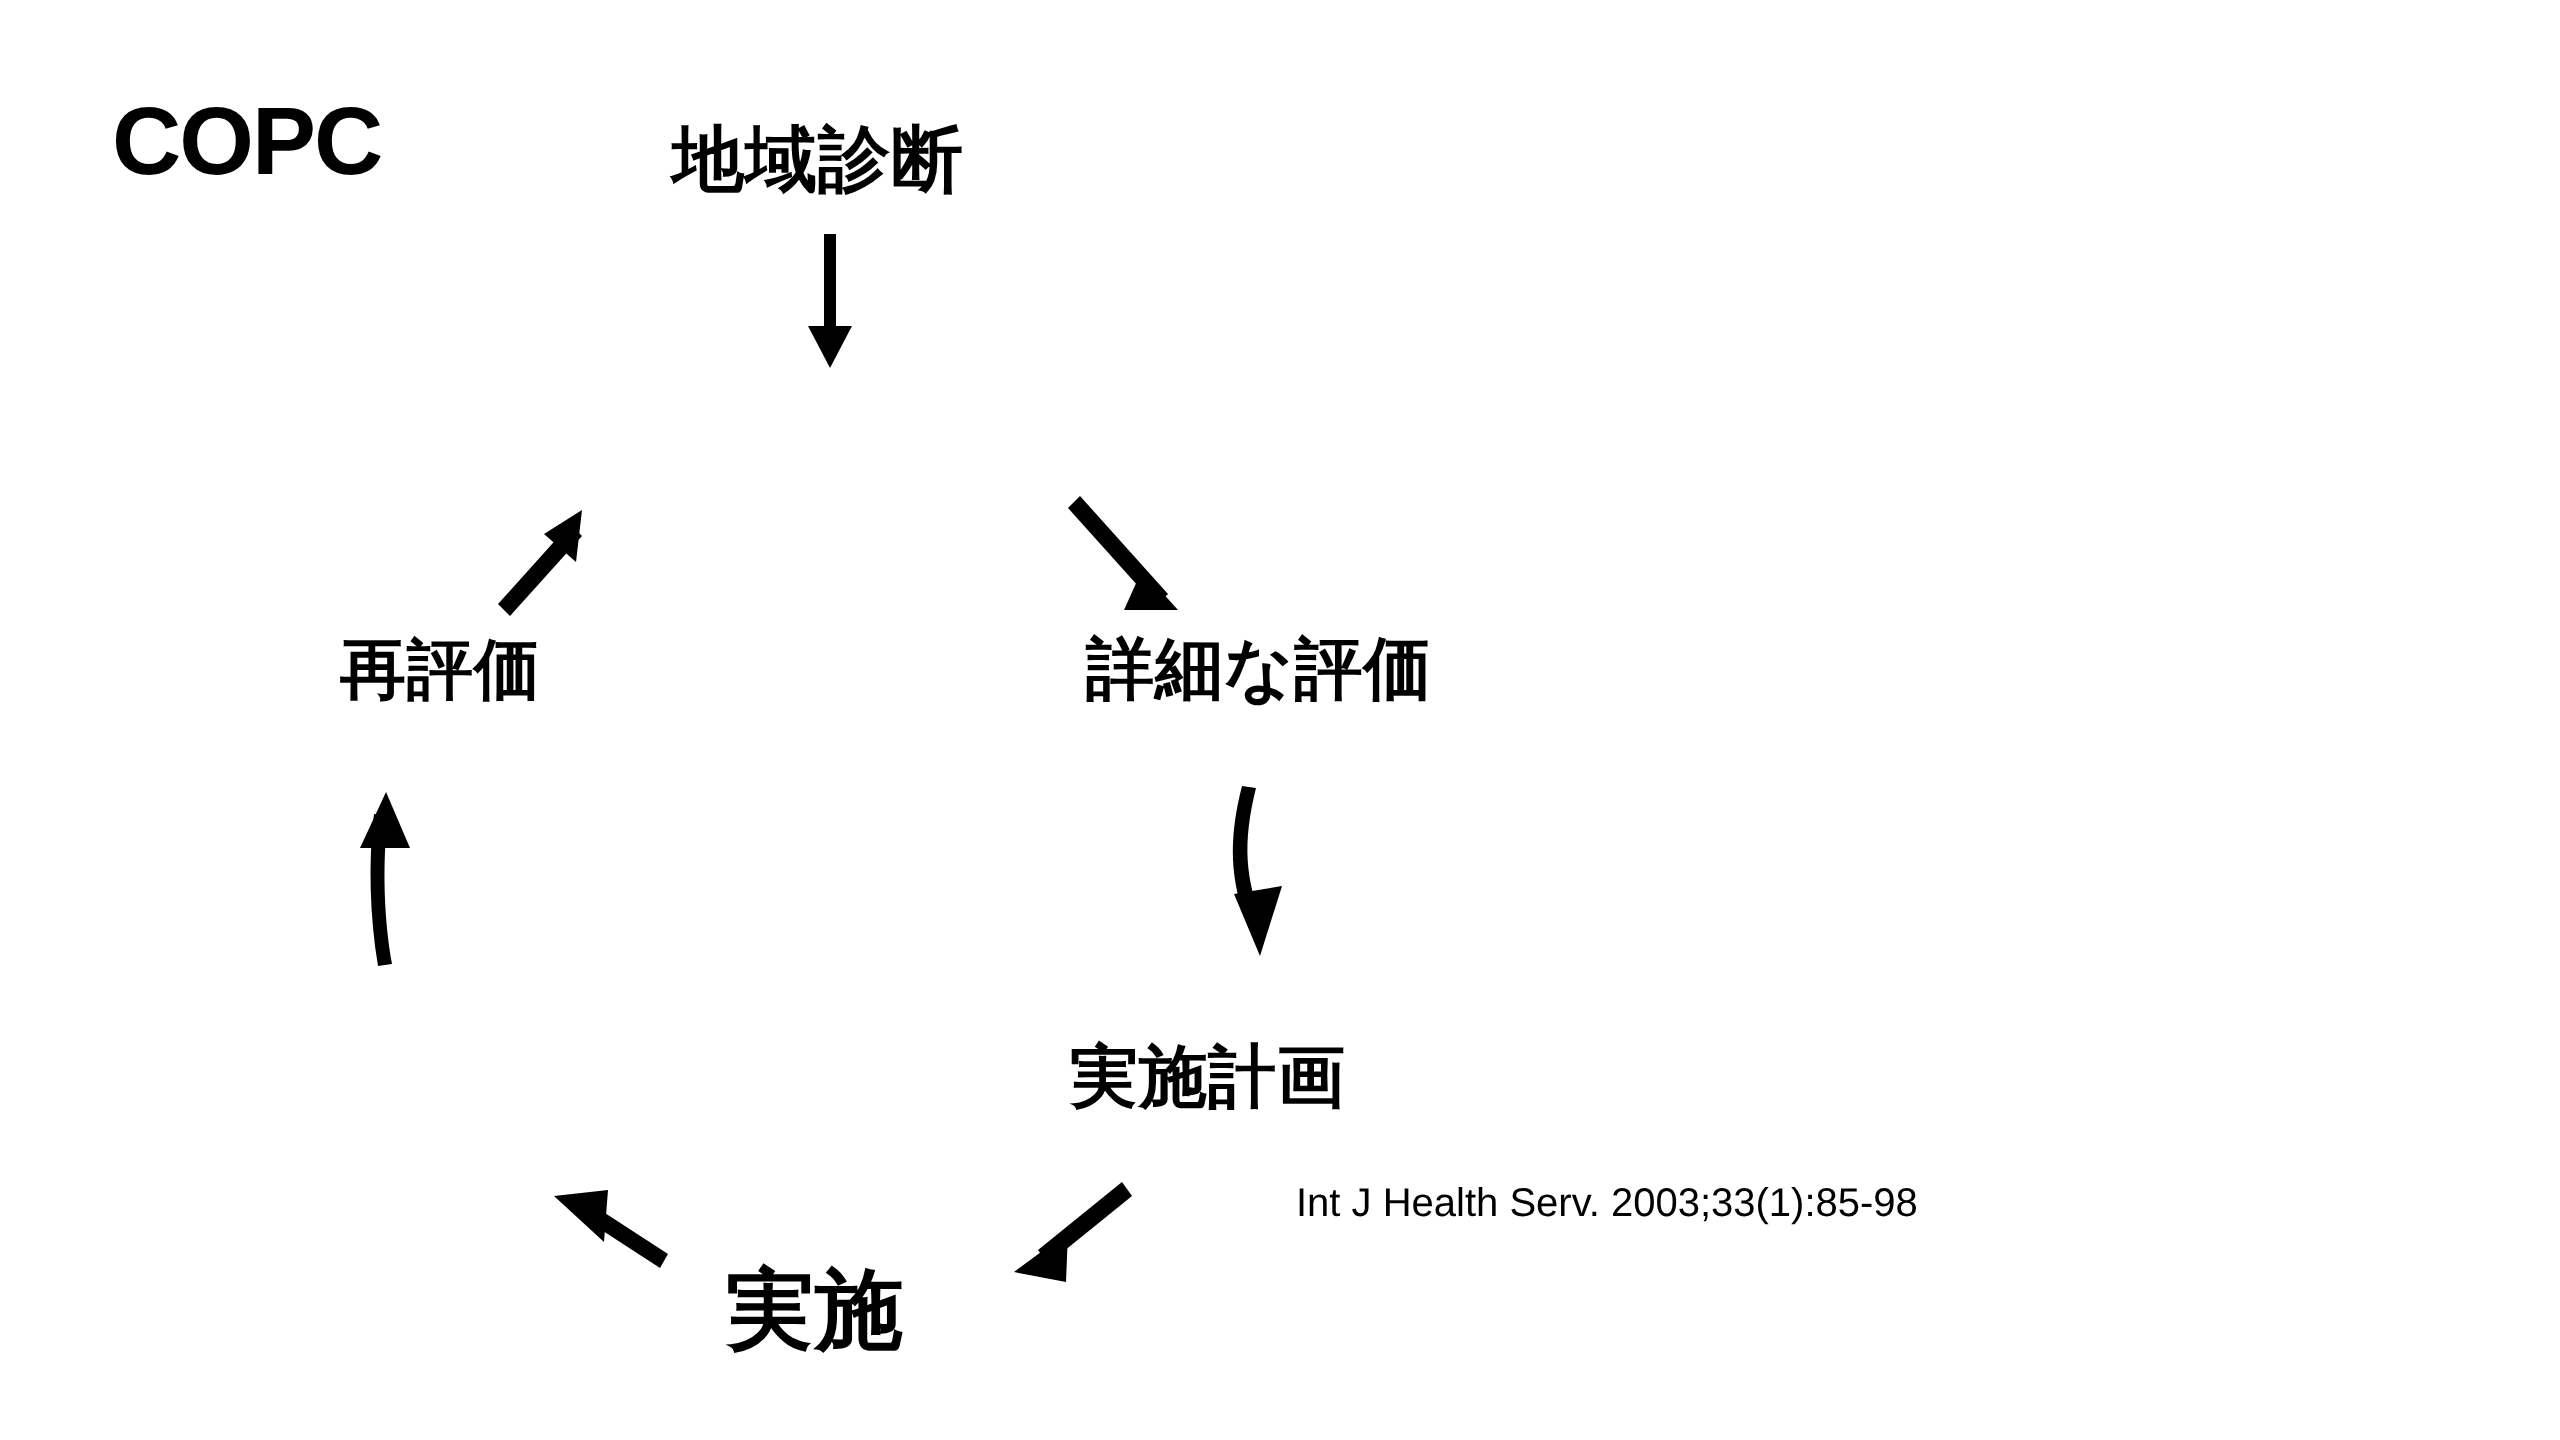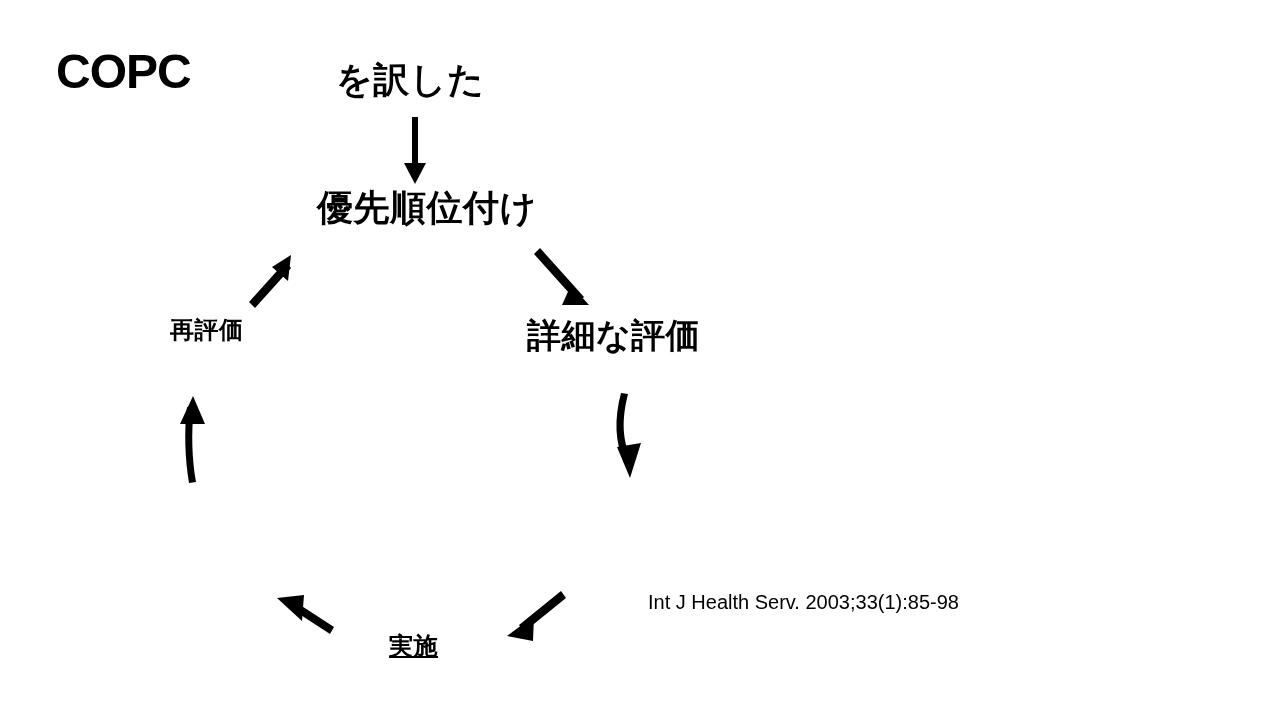--- a/index.html
+++ b/index.html
@@ -39,25 +39,25 @@
     left: 56px;
     top: 48px;
     font-size: 48px;
     font-weight: bold;
     line-height: 1;
     letter-spacing: -1px;
     white-space: nowrap;
   }
   #node-chiiki   { left: 336px; top: 62px;  font-size: 36px; }
   #node-yusen    { left: 317px; top: 190px; font-size: 36px; }
-  #node-shosai   { left: 527px; top: 318px; font-size: 34px; }
-  #node-saihyoka { left: 170px; top: 318px; font-size: 24px; text-align: right; }
+  #node-shosai   { left: 543px; top: 318px; font-size: 34px; }
+  #node-saihyoka { left: 170px; top: 318px; font-size: 33px; text-align: right; }
   #node-jisshi-k { left: 535px; top: 522px; font-size: 34px; }
   #node-kouka    { left: 150px; top: 522px; font-size: 34px; }
-  #node-jisshi   { left: 389px; top: 634px; font-size: 24px; text-decoration: underline; }
+  #node-jisshi   { left: 363px; top: 634px; font-size: 44px; }
 
   #citation {
     position: absolute;
     left: 648px;
     top: 590px;
     font-size: 20px;
     font-weight: normal;
     line-height: 1.22;
     color: #000000;
     white-space: nowrap;
@@ -106,26 +106,26 @@
       </g>
 
       <g>
         <path d="M 249,302 L 285,262 L 291,268 L 255,308 Z"></path>
         <polygon points="272,267 291,255 288,281"></polygon>
       </g>
 
     </g>
   </svg>
 
-  <div class="node-label" id="node-chiiki">を訳した</div>
+  <div class="node-label" id="node-chiiki">地域診断</div>
 
-  <div class="node-label" id="node-yusen">優先順位付け</div>
 
   <div class="node-label" id="node-shosai">詳細な評価</div>
 
+  <div class="node-label" id="node-jisshi-k">実施計画</div>
 
   <div class="node-label" id="node-jisshi">実施</div>
 
 
   <div class="node-label" id="node-saihyoka">再評価</div>
 
   <div id="citation">
     <span class="cite-line">Int J Health Serv. 2003;33(1):85-98</span>
   </div>
 

